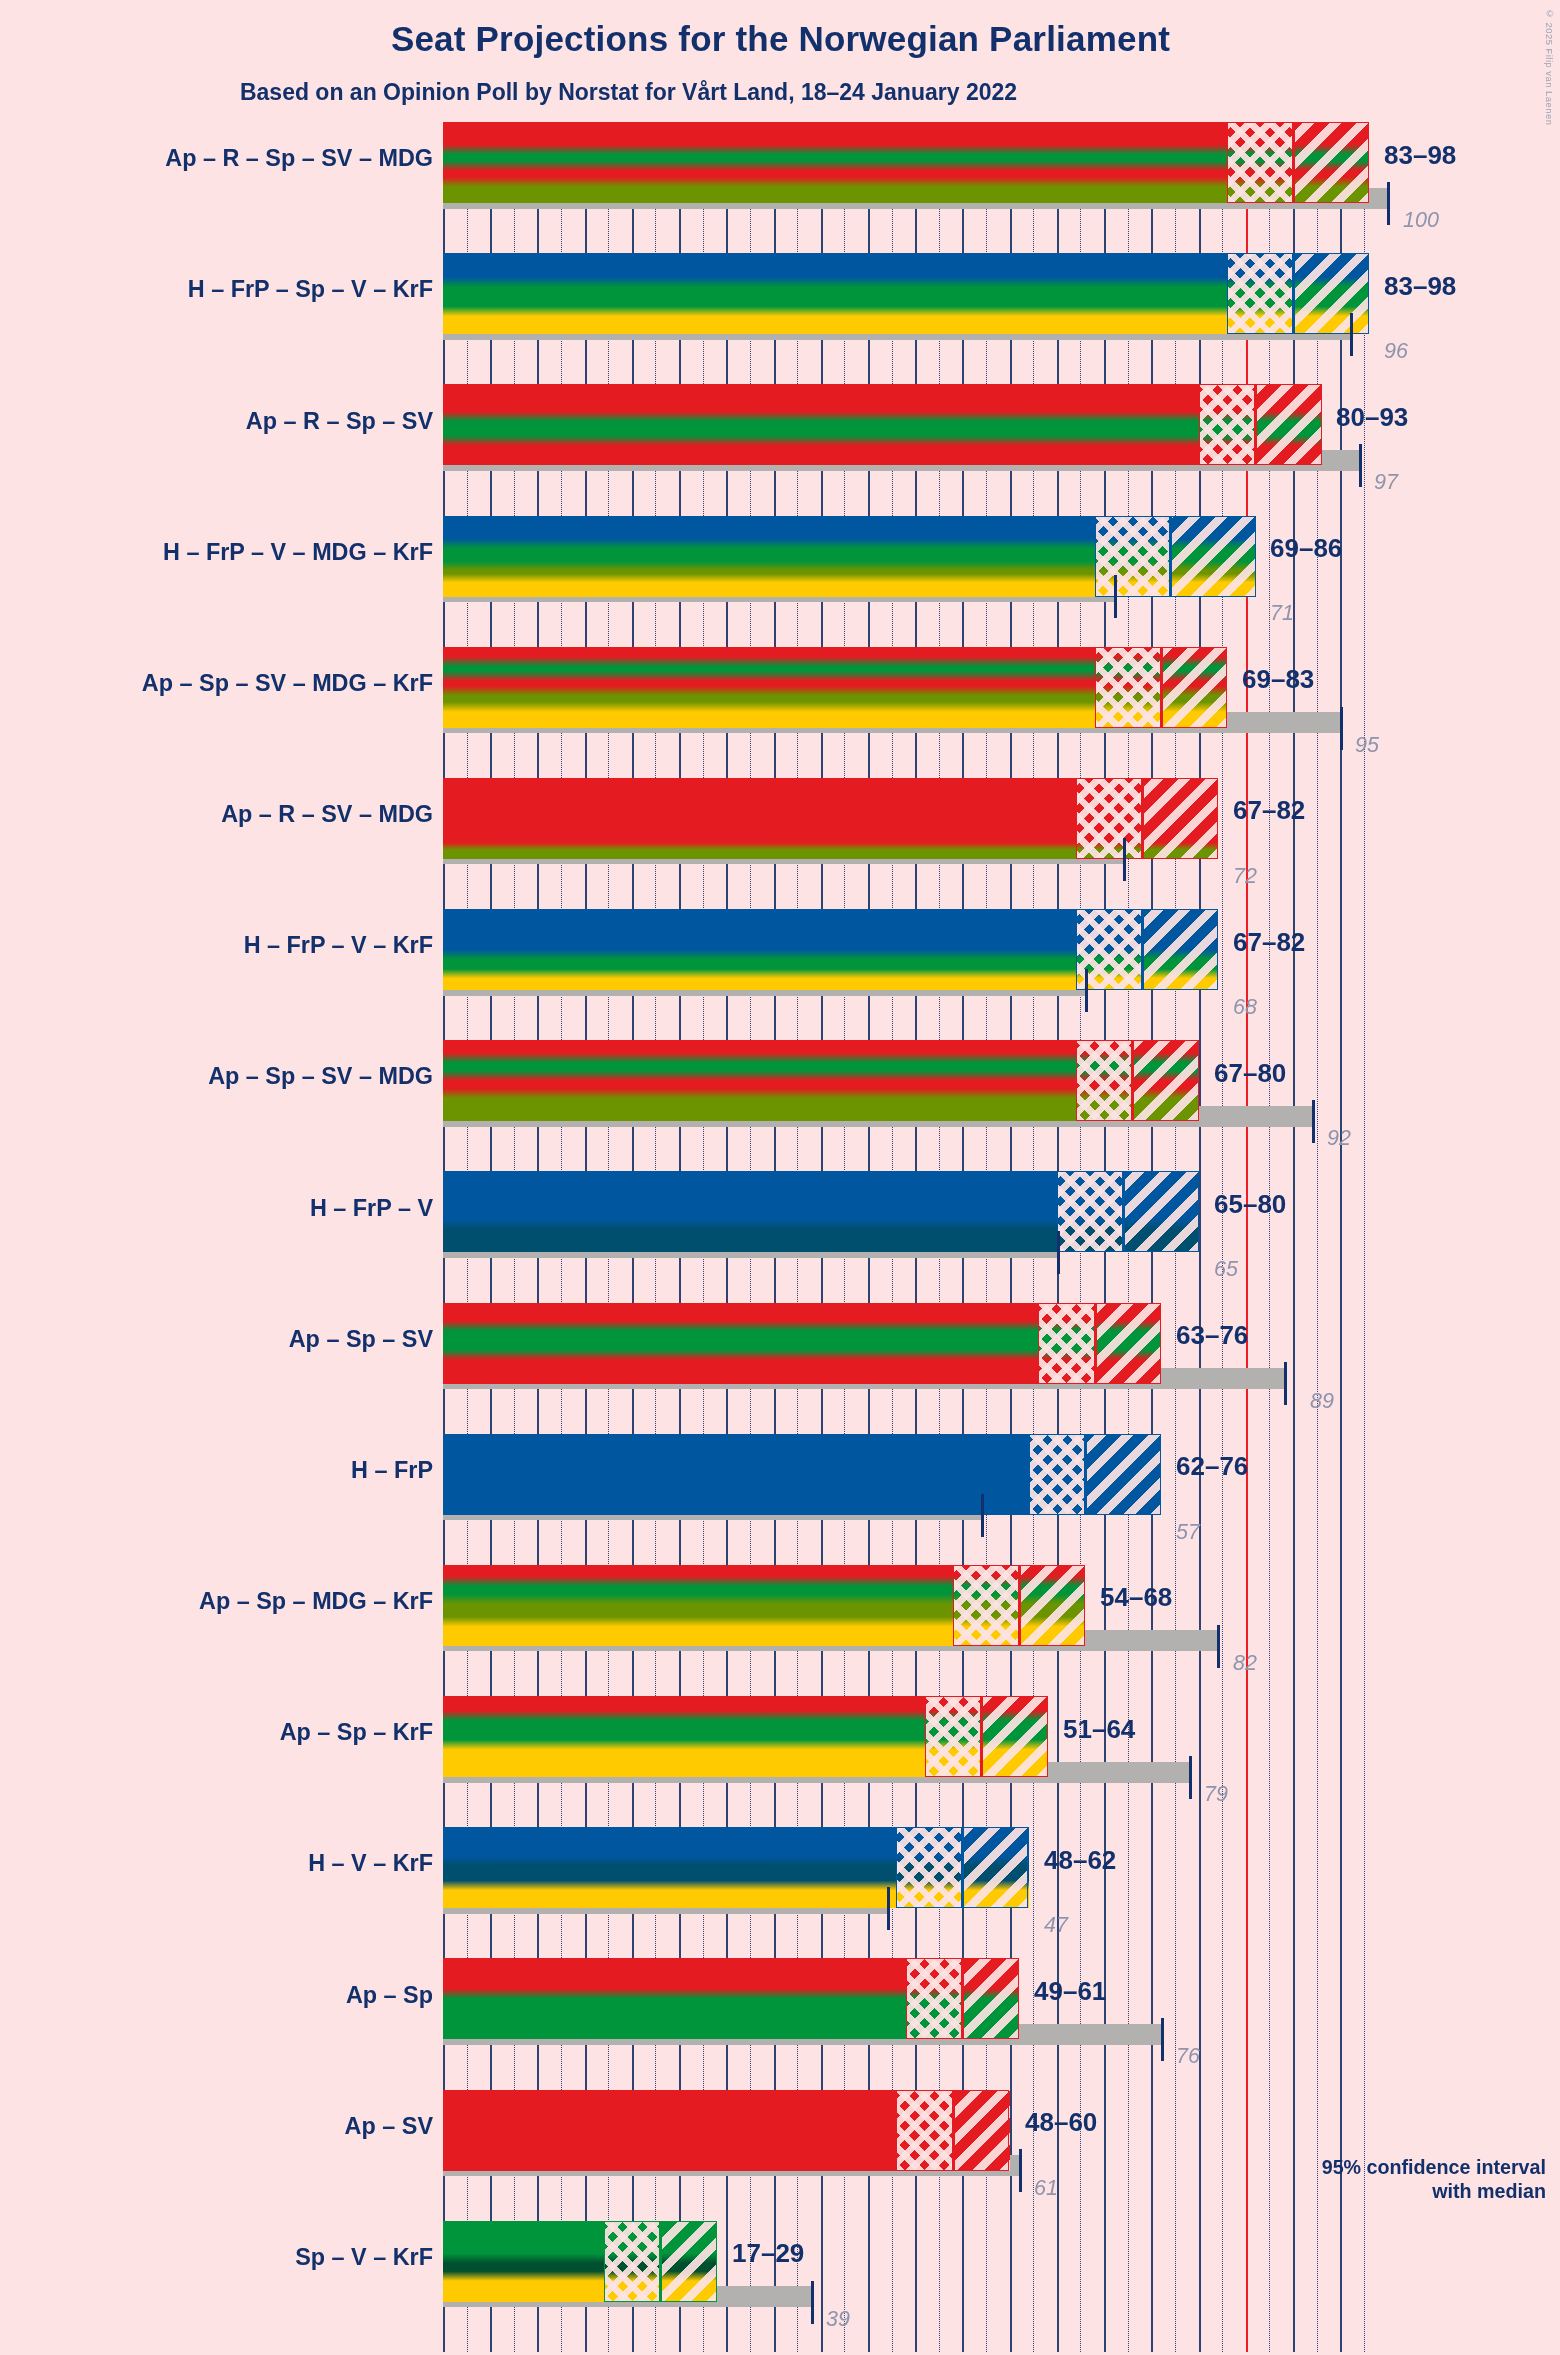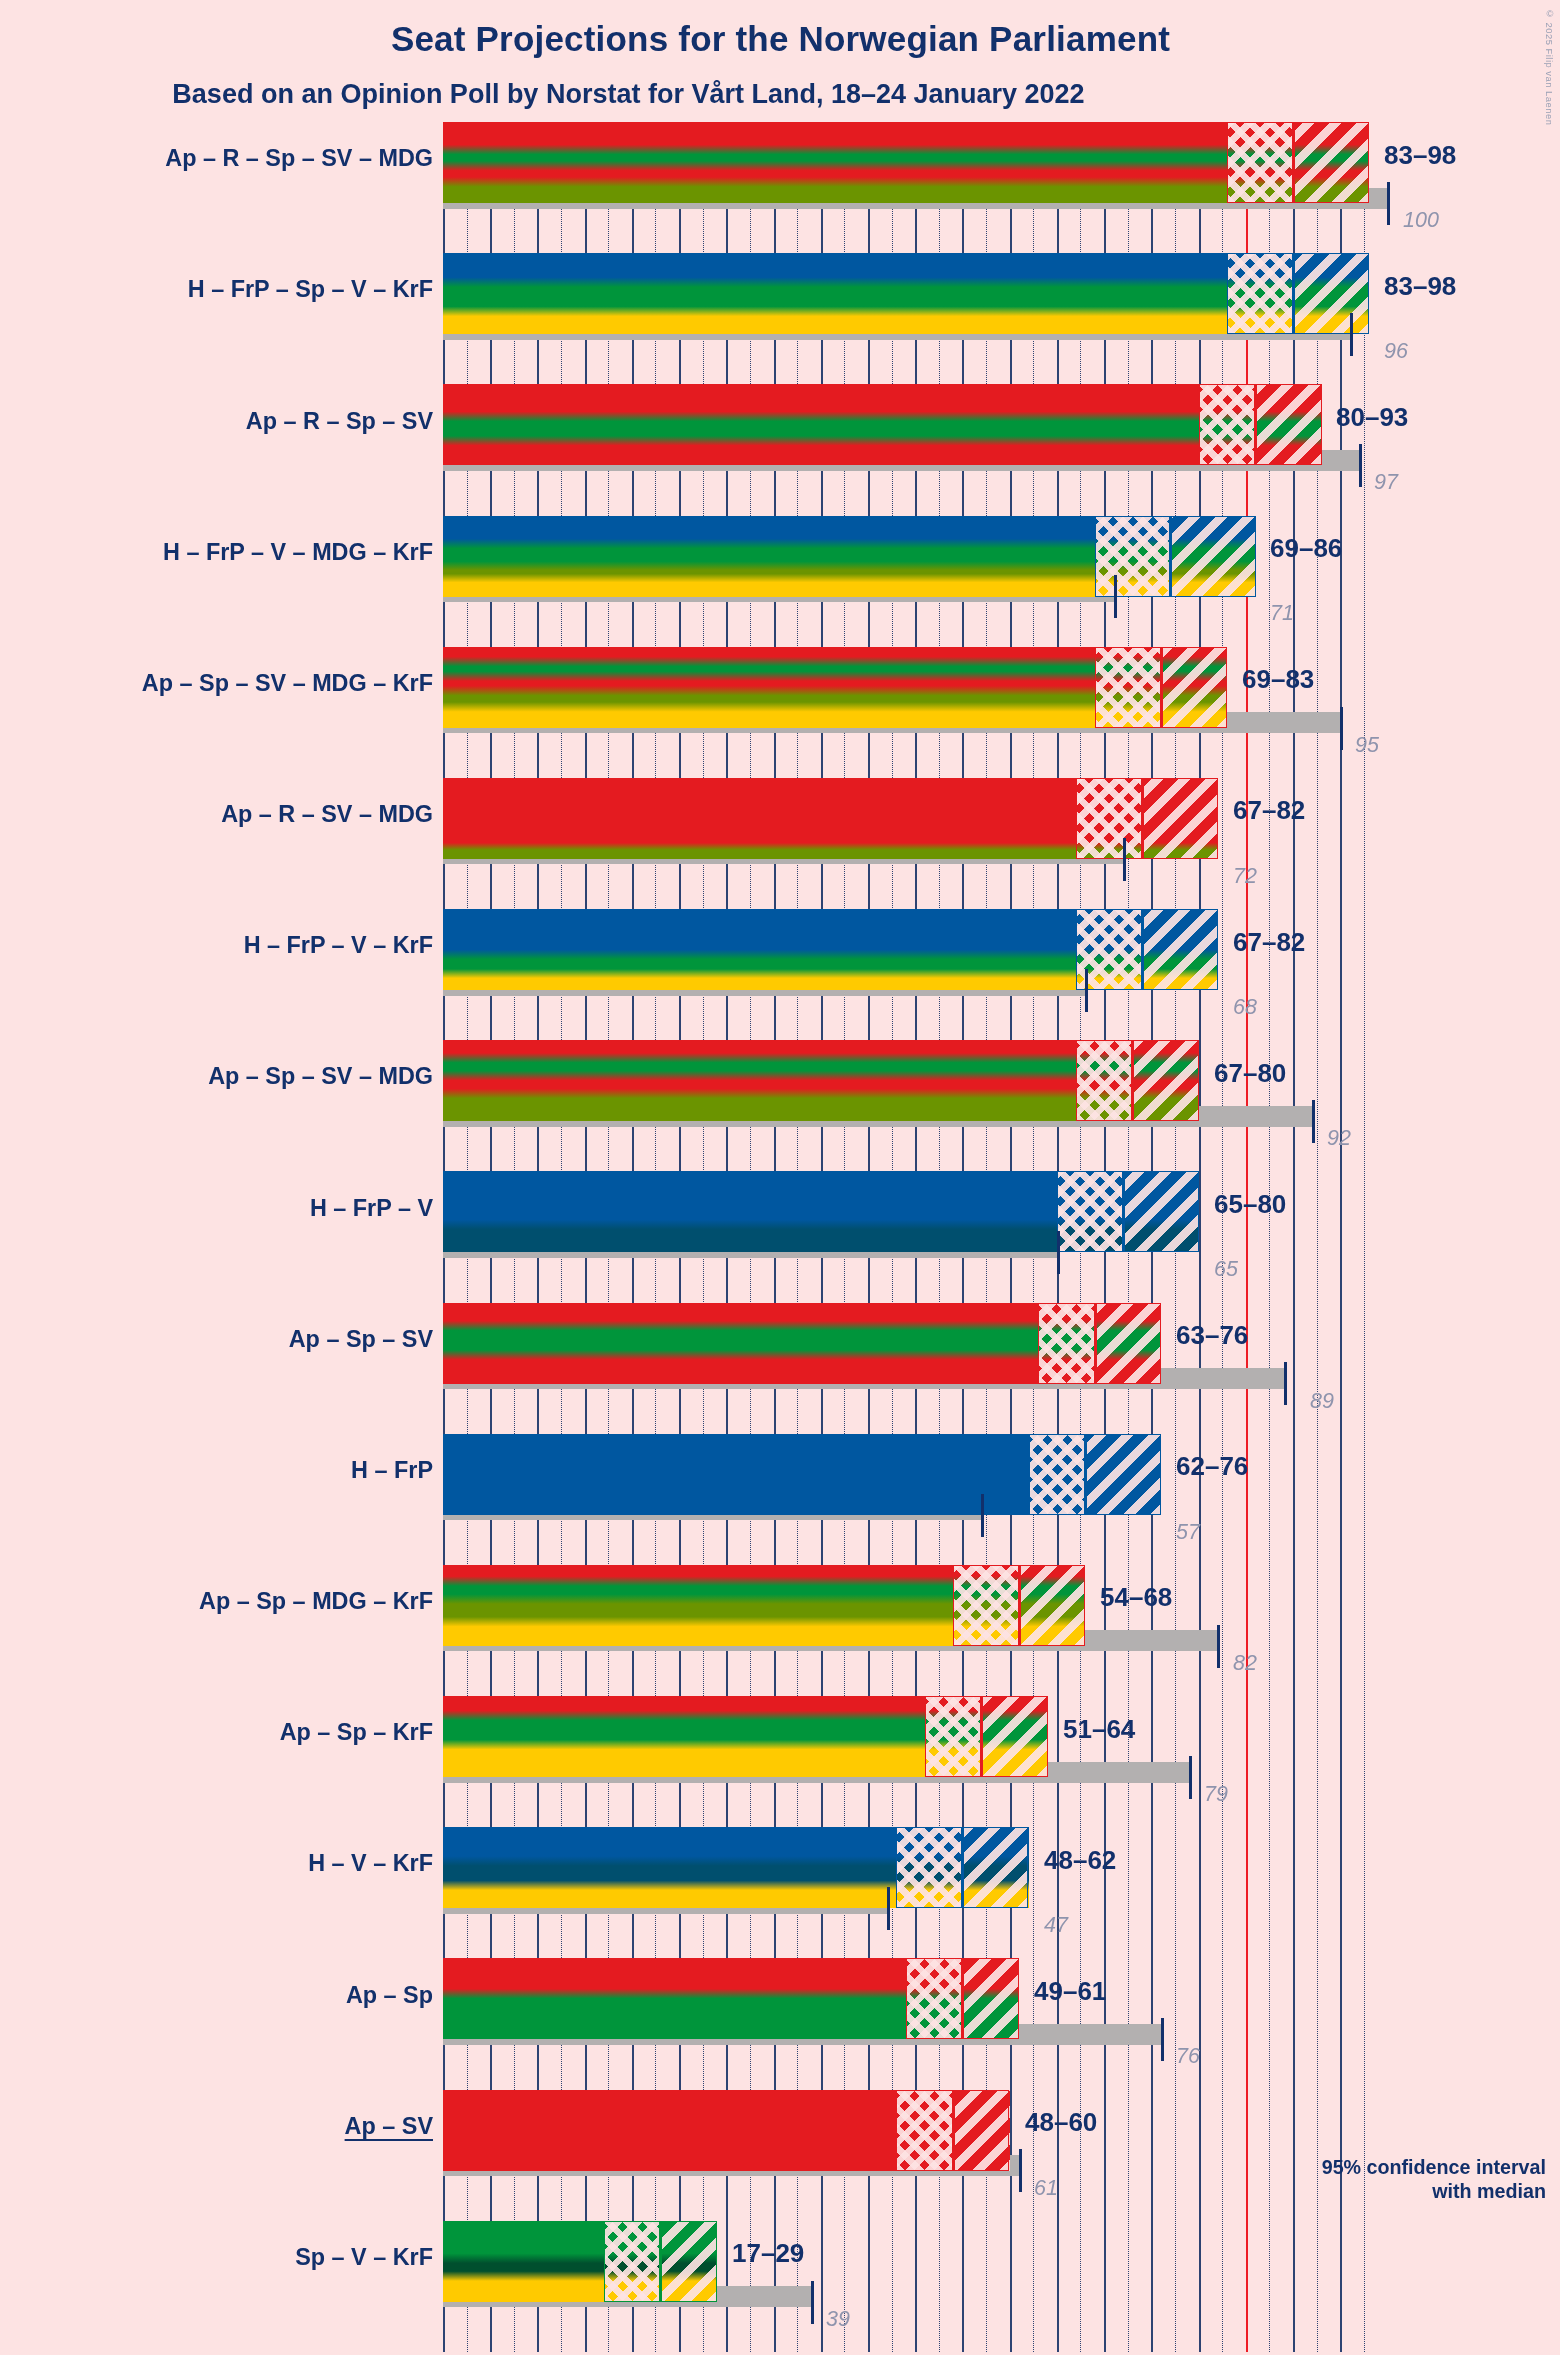--- a/index.html
+++ b/index.html
@@ -14,21 +14,21 @@
 
   .title{
     position:absolute;top:19px;left:0;width:1561px;
     text-align:center;
     font-size:35px;font-weight:bold;color:#12306b;
     letter-spacing:0.2px;
   }
   .subtitle{
     position:absolute;top:79px;left:0;width:1257px;
     text-align:center;
-    font-size:27px;font-weight:bold;color:#12306b;
+    font-size:23px;font-weight:bold;color:#12306b;
   }
   .copyright{
     position:absolute;top:7.5px;right:5.6px;
     font-size:9.4px;color:#9aa0b5;
     writing-mode:vertical-rl;
     letter-spacing:0.5px;
   }
 
   
   #plot{
@@ -40,21 +40,21 @@
   .gridline.minor{
     width:0;border-left:1.9px dotted #2d4372;background:none;
   }
   .rowlabel{
     position:absolute;
     right:1128px;              
     text-align:right;
     font-size:23.4px;font-weight:bold;color:#12306b;
     white-space:nowrap;
   }
-  .rowlabel.underline{text-decoration:underline;text-underline-offset:4.7px;}
+  .rowlabel.underline{text-underline-offset:4.7px;}
 
   
   .cbar{
     position:absolute;
     box-sizing:border-box;
     overflow:hidden;
   }
   .lohatch,.hihatch{
     position:absolute;top:0;bottom:0;
     box-sizing:border-box;

